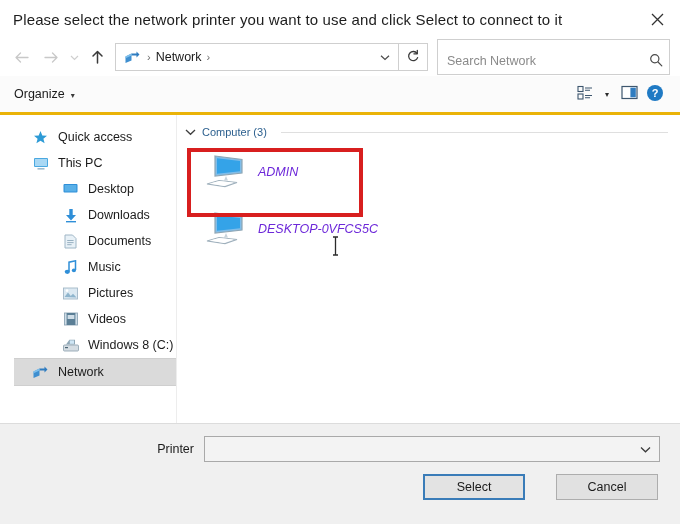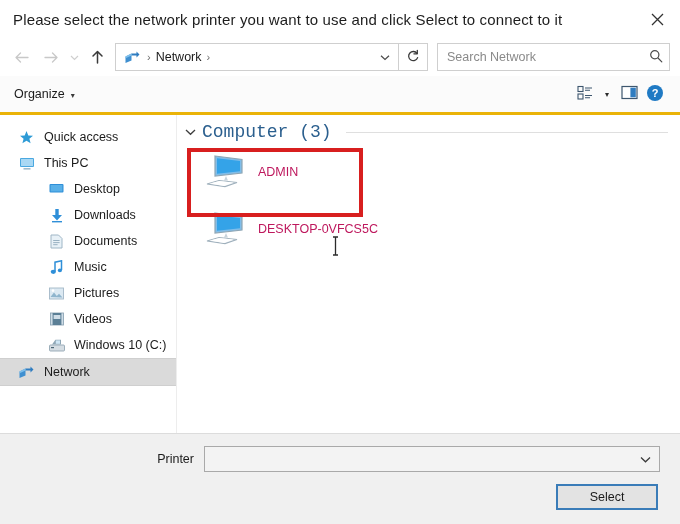--- a/index.html
+++ b/index.html
@@ -29,56 +29,56 @@
     display:flex;align-items:center;padding:0 2px 0 6px;min-width:0;
   }
   .crumb-icon{width:20px;height:18px;display:flex;align-items:center;justify-content:center;flex:0 0 auto;}
   .crumb-sep{color:#6d6d6d;font-size:11px;padding:0 5px;flex:0 0 auto;}
   .crumb-label{font-size:12.5px;color:#1b1b1b;white-space:nowrap;}
   .addr-spacer{flex:1 1 auto;}
   .addr-chevron{width:22px;height:24px;display:flex;align-items:center;justify-content:center;color:#4a4a4a;font-size:11px;}
   .refresh-btn{width:28px;height:26px;border:1px solid #cfcfcf;border-left:none;background:#ffffff;display:flex;align-items:center;justify-content:center;}
   .searchbox{
     flex:0 0 216px;height:26px;margin-left:9px;border:1px solid #cfcfcf;background:#ffffff;
-    display:flex;align-items:center;padding:0 6px 0 9px;
+    display:flex;align-items:center;padding:8px 6px 0 9px;
   }
   .search-ph{flex:1 1 auto;font-size:12.5px;color:#8a8a8a;white-space:nowrap;}
 
   
   .toolbar{height:36px;flex:0 0 36px;display:flex;align-items:center;padding:0 12px 0 14px;background:#fbfbfb;border-bottom:3px solid #eab308;}
   .organize{font-size:12.5px;color:#1b1b1b;display:flex;align-items:center;gap:6px;}
   .organize .caret{font-size:8px;color:#3a3a3a;position:relative;top:1px;}
   .tb-spacer{flex:1 1 auto;}
   .tb-icon{width:26px;height:26px;display:flex;align-items:center;justify-content:center;}
   .tb-caret{width:18px;height:26px;display:flex;align-items:center;justify-content:center;color:#2b2b2b;font-size:8px;}
 
   
   .body{flex:1 1 auto;display:flex;min-height:0;background:#ffffff;}
   .sidebar{flex:0 0 176px;background:#ffffff;border-right:1px solid #ededed;padding-top:9px;position:relative;}
-  .nav-item{height:26px;display:flex;align-items:center;padding-left:18px;gap:9px;font-size:12.5px;color:#1b1b1b;white-space:nowrap;}
+  .nav-item{height:26px;display:flex;align-items:center;padding-left:18px;gap:9px;font-size:12.5px;color:#1b1b1b;white-space:nowrap;margin-left:14px;}
   .nav-item.indent{padding-left:48px;}
   .nav-item .ic{width:17px;height:17px;display:flex;align-items:center;justify-content:center;flex:0 0 17px;}
   .nav-item.selected{background:#dadada;border-top:1px solid #cfcfcf;border-bottom:1px solid #cfcfcf;}
 
   .content{flex:1 1 auto;position:relative;background:#ffffff;padding-top:6px;}
   .group-header{display:flex;align-items:center;gap:6px;padding:0 12px 0 8px;height:22px;}
   .group-chevron{color:#3f3f3f;font-size:10px;line-height:1;display:flex;align-items:center;}
-  .group-title{font-size:18px;color:#2b5f8e;white-space:nowrap;font-family:Liberation Mono, monospace;}
+  .group-title{font-size:11px;color:#2b5f8e;white-space:nowrap;}
   .group-rule{flex:1 1 auto;height:1px;background:#dfdfdf;margin-left:8px;}
 
   .item-row{position:relative;display:flex;align-items:center;height:57px;margin-left:13px;width:281px;padding-left:12px;box-sizing:border-box;}
   .item-row.hovered{background:#e8f3fc;}
   .item-icon{width:46px;height:40px;flex:0 0 46px;display:flex;align-items:center;justify-content:center;}
-  .item-label{font-size:12.5px;color:#be185d;white-space:nowrap;padding-left:10px;}
+  .item-label{font-size:12.5px;color:#6d28d9;white-space:nowrap;padding-left:10px;font-style:italic;}
 
   .redbox{position:absolute;left:187px;top:148px;width:176px;height:69px;border:4px solid #d81f1f;box-sizing:border-box;pointer-events:none;}
   .cursor-ibeam{position:absolute;left:330px;top:236px;}
 
   
-  .footer{flex:0 0 auto;background:#f0f0f0;border-top:1px solid #dcdcdc;padding:12px 20px 14px 20px;}
+  .footer{flex:0 0 auto;background:#f0f0f0;border-top:1px solid #dcdcdc;padding:12px 20px 24px 20px;}
   .printer-row{display:flex;align-items:center;gap:10px;}
   .printer-label{font-size:12.5px;color:#1b1b1b;width:174px;text-align:right;}
   .combo{flex:1 1 auto;height:24px;border:1px solid #a9a9a9;background:#f3f3f3;display:flex;align-items:center;padding:0 4px 0 8px;}
   .combo-val{flex:1 1 auto;font-size:12.5px;color:#1b1b1b;}
   .combo-caret{width:20px;display:flex;align-items:center;justify-content:center;color:#3a3a3a;font-size:11px;}
   .btn-row{display:flex;justify-content:flex-end;gap:31px;margin-top:12px;padding-right:2px;}
   .btn{width:102px;height:26px;display:flex;align-items:center;justify-content:center;font-size:12.5px;color:#1b1b1b;background:#e1e1e1;border:1px solid #adadad;box-sizing:border-box;}
   .btn.primary{border:2px solid #3a7cb8;background:#e3e3e3;}
 </style>
 </head>
@@ -288,21 +288,21 @@
 
       <div class="nav-item indent">
         <span class="ic">
           <svg width="16" height="13" viewBox="0 0 16 13">
               <rect x="0.5" y="6" width="15" height="6" rx="1" fill="#d5dde3" stroke="#93a6b3" stroke-width="0.9"></rect>
               <rect x="2" y="8" width="3" height="1.2" fill="#4a6574"></rect>
               <path d="M3 5.6 L6.4 0.8 L12 0.8 L12 5.6 Z" fill="#8fa7b6"></path>
               <rect x="6.8" y="1.4" width="4.2" height="3.4" fill="#cfe6f5"></rect>
             </svg>
         </span>
-        <span>Windows 10 (C:)</span>
+        <span>Windows 8 (C:)</span>
       </div>
 
       <div class="nav-item selected">
         <span class="ic">
           <svg width="17" height="15" viewBox="0 0 17 15">
             <path d="M1.5 6.5 L7.5 3.5 L7.5 10.5 L1.5 13 Z" fill="#3f8fd0"></path>
             <path d="M7.5 3.5 L12.5 3.5 L12.5 1.5 L15.5 4.5 L12.5 7.5 L12.5 5.5 L7.5 5.5 Z" fill="#2f7cc0"></path>
             <path d="M1.5 6.5 L7.5 3.5 L7.5 5.4 L1.5 8.2 Z" fill="#7fc0ec"></path>
           </svg>
         </span>
@@ -362,20 +362,21 @@
         <span class="combo-val"></span>
         <span class="combo-caret">
           <svg width="11" height="7" viewBox="0 0 11 7">
               <path d="M1 1.5 L5.5 5.8 L10 1.5" stroke="#3a3a3a" stroke-width="1.2" fill="none"></path>
             </svg>
         </span>
       </div>
     </div>
     <div class="btn-row">
       <div class="btn primary">Select</div>
+      <div class="btn">Cancel</div>
     </div>
   </div>
 
   <div class="redbox"></div>
   <div class="cursor-ibeam">
     <svg width="11" height="20" viewBox="0 0 11 20">
       <path d="M3 1 H8 M5.5 1 V19 M3 19 H8" stroke="#2b2b2b" stroke-width="1.3" fill="none"></path>
     </svg>
   </div>
 

